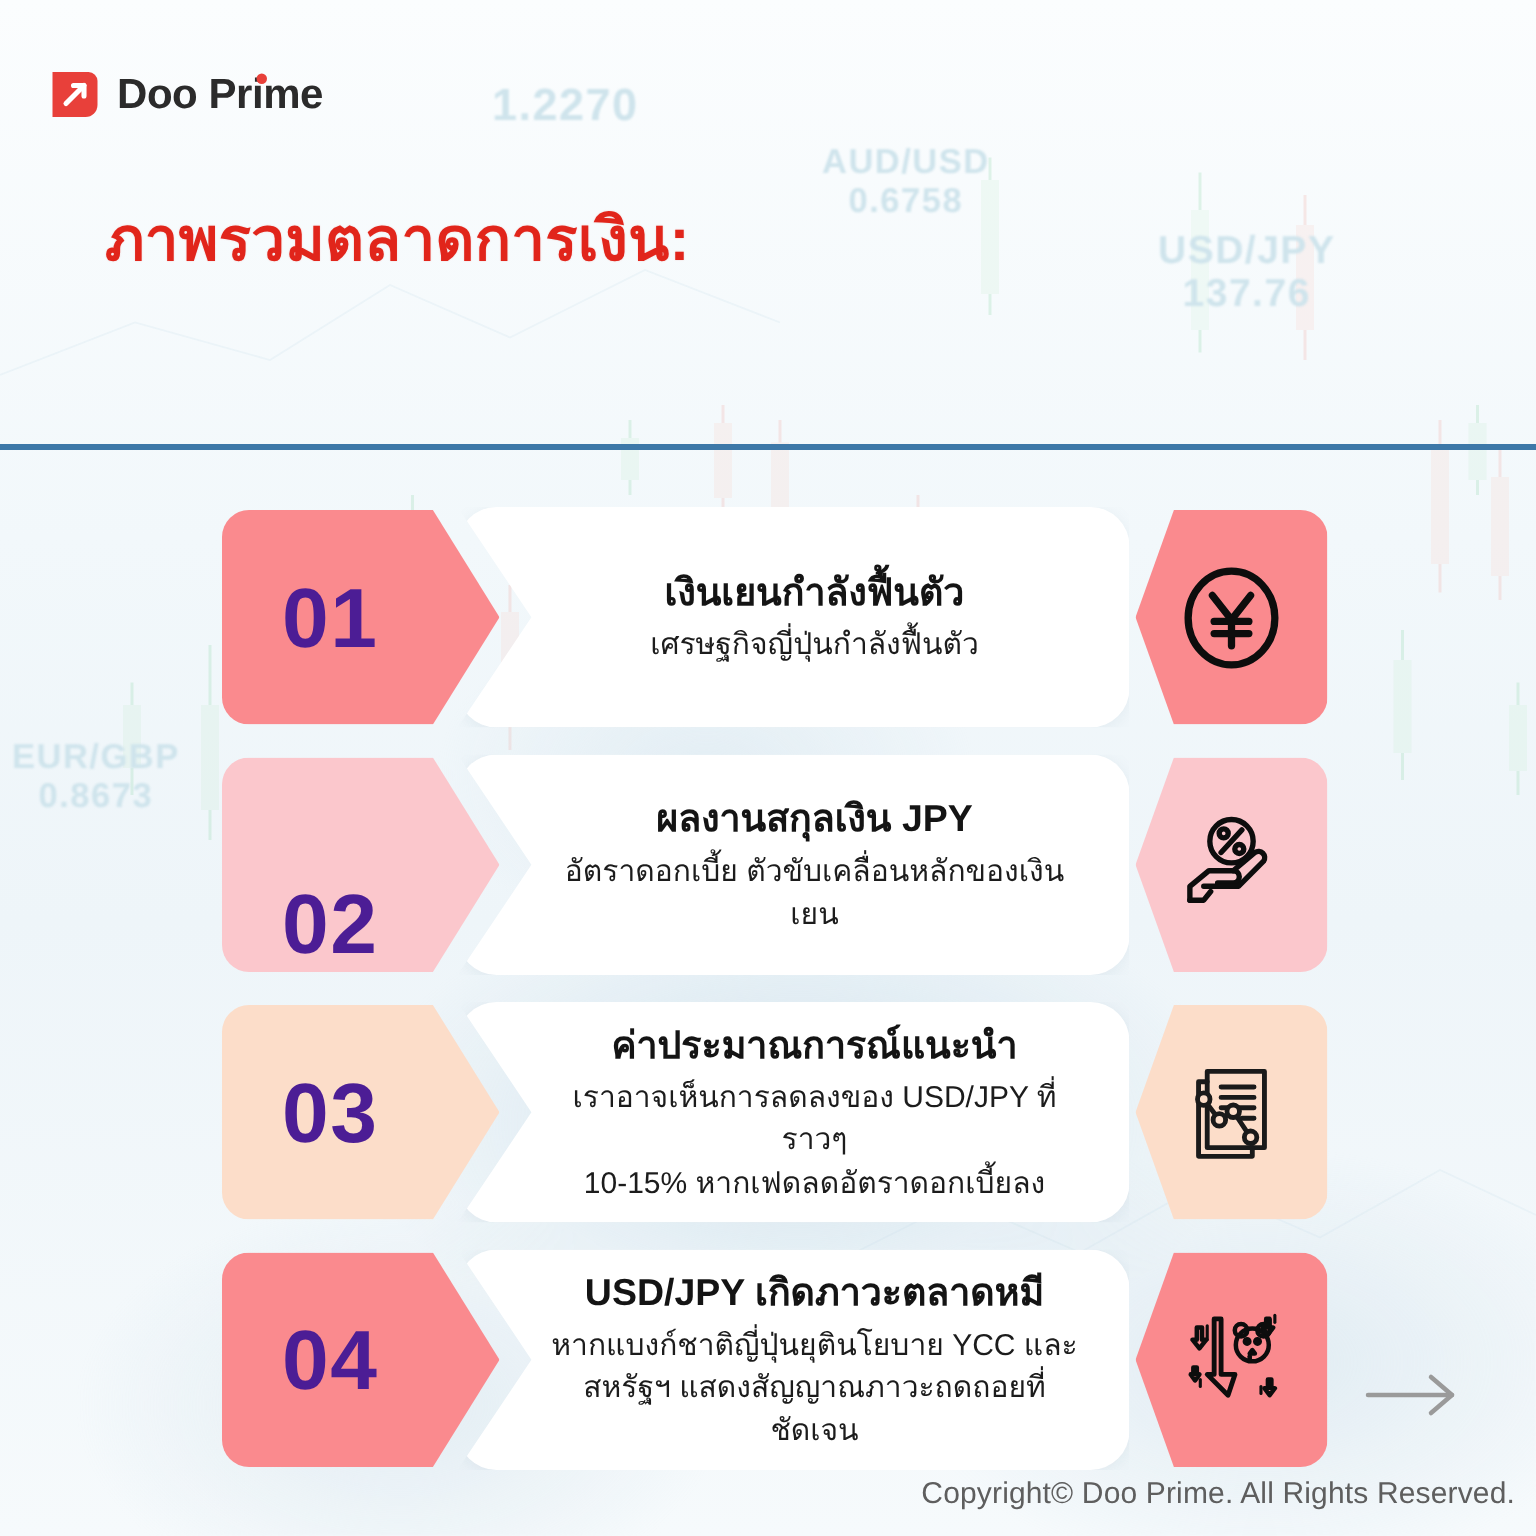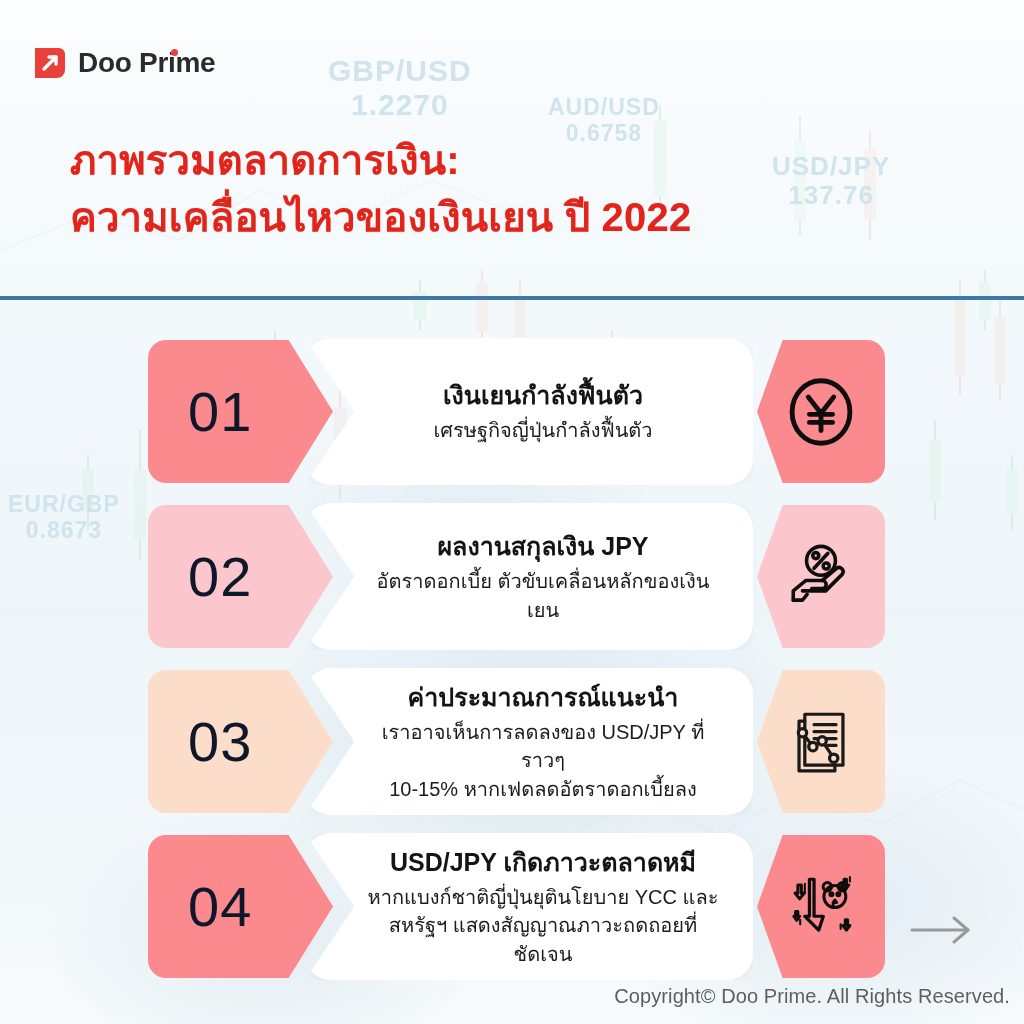--- a/index.html
+++ b/index.html
@@ -61,23 +61,23 @@
 
   
   #rows { position:absolute; z-index:6; left:0; top:330px; width:1024px; }
   .row { position:relative; height:165px; }
 
   .num-badge {
     position:absolute; left:148px; top:10px;
     width:185px; height:143px;
     display:flex; align-items:center; justify-content:flex-start;
     padding-left:40px;
-    color:#0f172a;
+    color:#4c1d95;
     font-size:56px;
-    font-weight:400;
+    font-weight:700;
     letter-spacing:1px;
     border-radius:18px;
     clip-path: polygon(0 0, 76% 0, 100% 50%, 76% 100%, 0 100%);
   }
 
   .card {
     position:absolute; left:305px; top:8px;
     width:448px; height:147px;
     background:#ffffff;
     border-radius:26px;
@@ -154,21 +154,20 @@
   </g>
   <g stroke="#cfe3ee" stroke-width="1.2" opacity=".5" fill="none">
     <path d="M0 250 L90 215 L180 240 L260 190 L340 225 L430 180 L520 215"></path>
     <path d="M560 840 L640 800 L720 835 L800 790 L880 825 L960 780 L1024 810"></path>
   </g>
 </svg>
 
 <div id="bg-photo"></div>
 
 <div class="ticker" style="left:328px; top:54px; font-size:30px;">
-  <span>GBP/USD</span>
   <span class="px">1.2270</span>
 </div>
 <div class="ticker" style="left:548px; top:95px; font-size:23px;">
   <span>AUD/USD</span>
   <span class="px">0.6758</span>
 </div>
 <div class="ticker" style="left:772px; top:152px; font-size:26px;">
   <span>USD/JPY</span>
   <span class="px">137.76</span>
 </div>
@@ -188,21 +187,20 @@
       </svg>
     </span>
     <span id="logo-text">
       <span>Doo Prime</span>
       <span id="logo-dot"></span>
     </span>
   </div>
 
   <h1 id="title">
     <span>ภาพรวมตลาดการเงิน:</span>
-    <span class="l2">ความเคลื่อนไหวของเงินเยน ปี 2022</span>
   </h1>
 
   <div id="divider"></div>
 </div>
 
 <div id="rows">
 
   <div class="row">
     <div class="num-badge" style="background:#FA8A8E;">
       <span>01</span>
@@ -216,21 +214,21 @@
         <ellipse cx="32" cy="32" rx="25" ry="27"></ellipse>
         <path d="M21 19 L32 33 L43 19"></path>
         <path d="M32 33 L32 48"></path>
         <path d="M22 34 H42"></path>
         <path d="M22 41 H42"></path>
       </svg>
     </div>
   </div>
 
   <div class="row">
-    <div class="num-badge" style="background:#FBC7CC;">
+    <div class="num-badge" style="background:#FBC7CC;align-items:flex-end;">
       <span>02</span>
     </div>
     <div class="card">
       <div class="card-title">ผลงานสกุลเงิน JPY</div>
       <div class="card-desc">อัตราดอกเบี้ย ตัวขับเคลื่อนหลักของเงินเยน</div>
     </div>
     <div class="icon-badge" style="background:#FBC7CC;">
       <svg viewBox="0 0 64 64" fill="none" stroke="#0d0d0d" stroke-width="3.1" stroke-linecap="round" stroke-linejoin="round">
         <circle cx="32" cy="18" r="12.5"></circle>
         <circle cx="27.5" cy="13.5" r="2.6"></circle>

